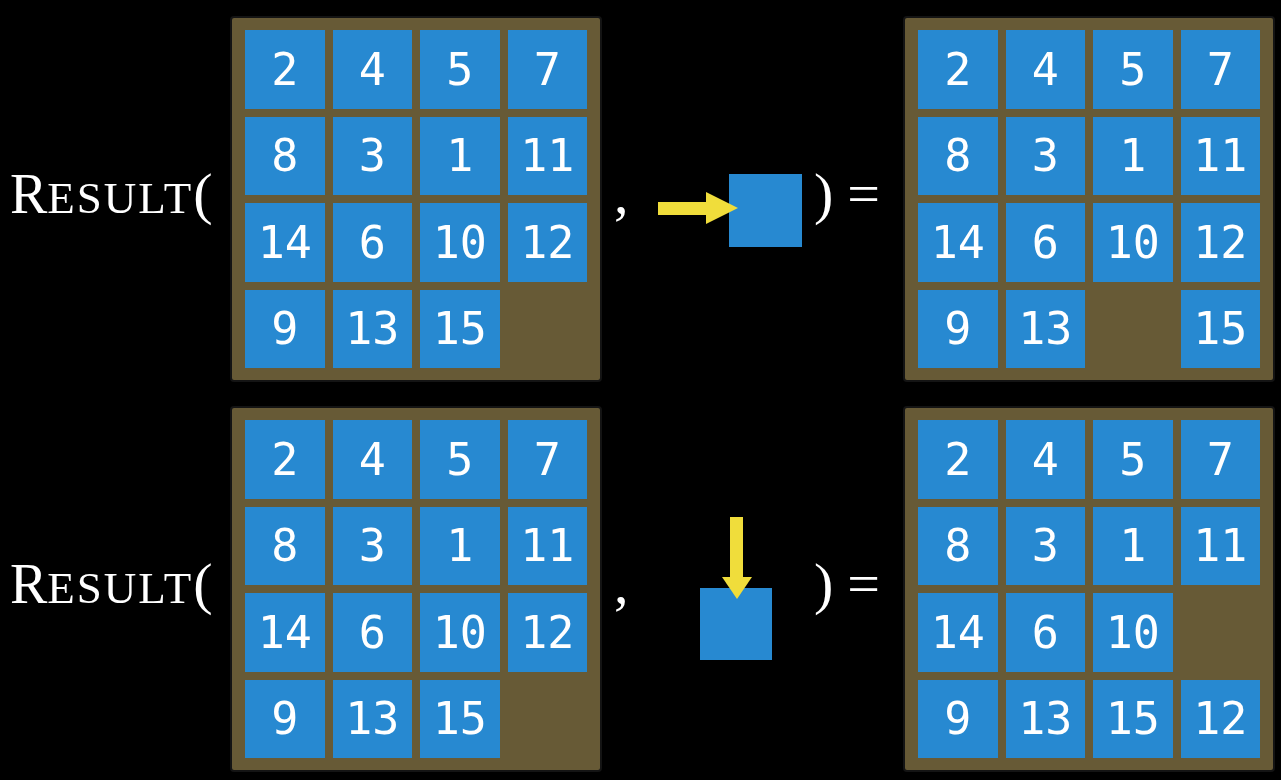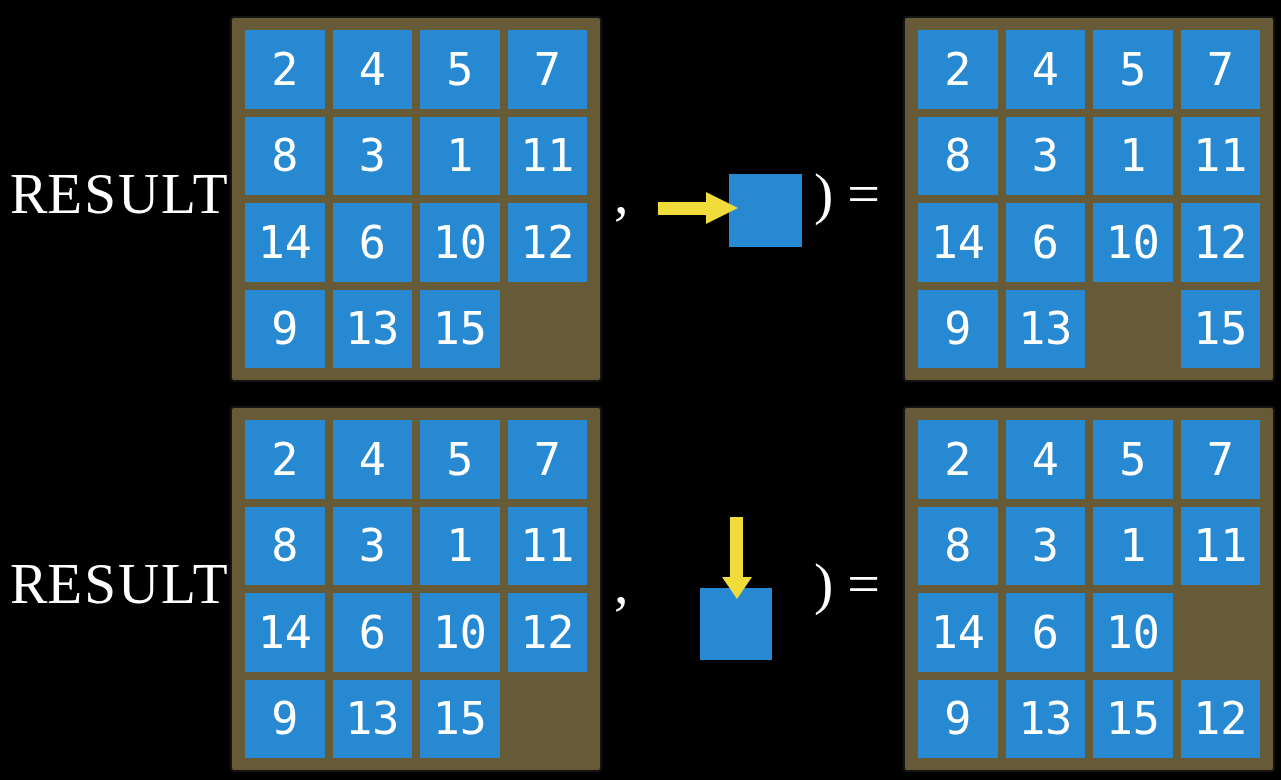--- a/index.html
+++ b/index.html
@@ -15,21 +15,21 @@
   .example { position: absolute; inset: 0; }
 
   
   .func {
     position: absolute;
     display: flex;
     align-items: baseline;
     white-space: nowrap;
   }
   .func .cap  { font-size: 56px; line-height: 1; }
-  .func .sc   { font-size: 57px; line-height: 1; letter-spacing: 2px; }
+  .func .sc   { font-size: 45px; line-height: 1; letter-spacing: 2px; }
   .big-glyph  { font-size: 58px; line-height: 1; color: var(--text, #fff); }
   .ex1 .func  { left: 10px;  top: 165px; }
   .ex2 .func  { left: 10px;  top: 555px; }
 
   .comma { position: absolute; }
   .ex1 .comma { left: 614px; top: 165px; }
   .ex2 .comma { left: 614px; top: 555px; }
 
   .close-eq {
     position: absolute;

